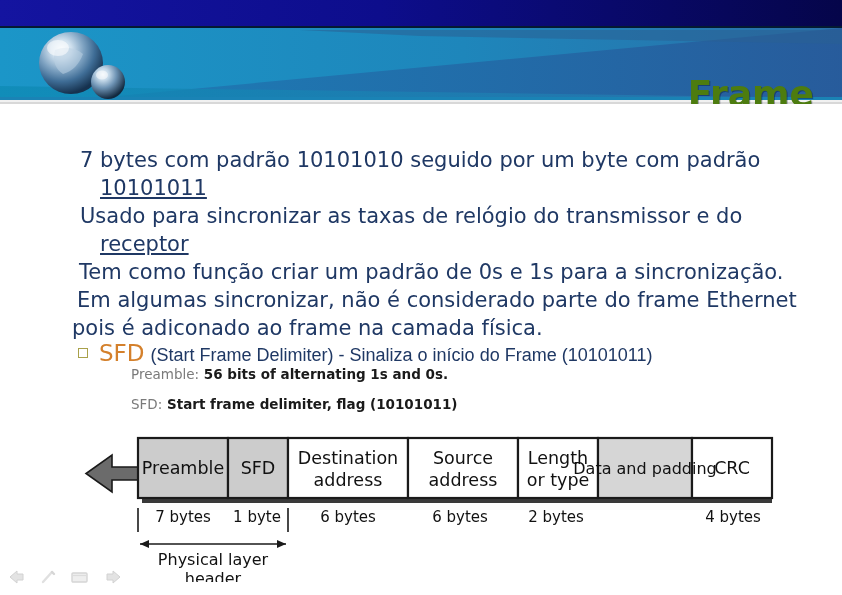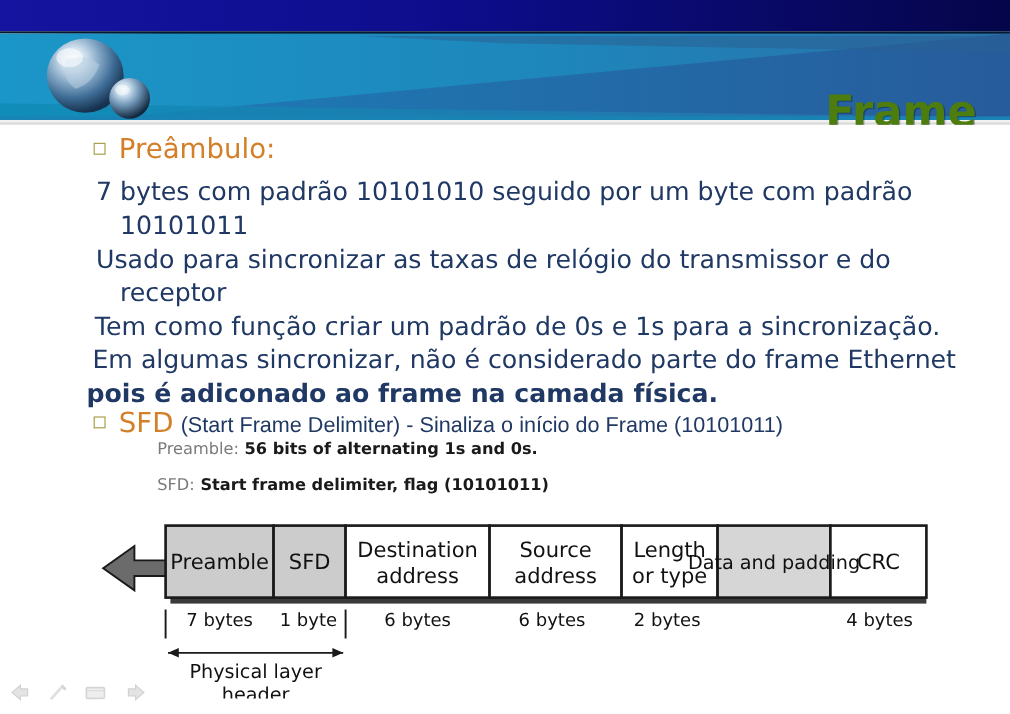--- a/index.html
+++ b/index.html
@@ -87,21 +87,21 @@
   }
 
   .para {
     position: absolute;
     font-size: 21px;
     color: #1f3864;
     line-height: 28px;
     font-family: "DejaVu Sans", "Liberation Sans", sans-serif;
     white-space: nowrap;
   }
-  .para.indent { padding-left: 20px; }
+  .para.indent { padding-left: 20px; text-decoration: underline; }
 
   
   .diagram {
     position: absolute;
     left: 0;
     top: 258px;
     width: 756px;
     height: 215px;
   }
   .dg-caption {
@@ -193,32 +193,28 @@
         <ellipse cx="108" cy="82" rx="17" ry="17" fill="url(#gBall2)"></ellipse>
         <ellipse cx="102" cy="75" rx="6" ry="4.5" fill="#ffffff" opacity="0.5"></ellipse>
       </g>
     </svg>
 
     <div class="header-title">Frame</div>
   </div>
 
   <div class="content">
 
-    <div class="bullet-row" style="left:78px; top:8px;">
-      <span class="bullet-sq"></span>
-      <span class="bullet-head">Preâmbulo:</span>
-    </div>
 
     <div class="para" style="left:80px; top:42px;">7 bytes com padrão 10101010 seguido por um byte com padrão</div>
     <div class="para indent" style="left:80px; top:70px;">10101011</div>
     <div class="para indent" style="left:80px; top:126px;">receptor</div>
     <div class="para" style="left:80px; top:98px;">Usado para sincronizar as taxas de relógio do transmissor e do</div>
     <div class="para" style="left:79px; top:154px;">Tem como função criar um padrão de 0s e 1s para a  sincronização.</div>
     <div class="para" style="left:77px; top:182px;">Em algumas sincronizar, não é considerado parte do  frame Ethernet</div>
-    <div class="para" style="left:72px; top:210px;font-weight:bold;">pois é adiconado ao frame na camada física.</div>
+    <div class="para" style="left:72px; top:210px;">pois é adiconado ao frame na camada física.</div>
 
     <div class="bullet-row" style="left:78px; top:236px;">
       <span class="bullet-sq"></span>
       <span class="bullet-head" style="margin-right:6px;">SFD</span>
       <span class="bullet-head-sub">(Start Frame Delimiter) - Sinaliza o início do Frame (10101011)</span>
     </div>
 
     <div class="diagram">
 
       <div class="dg-caption" style="left:131px; top:4px;">

